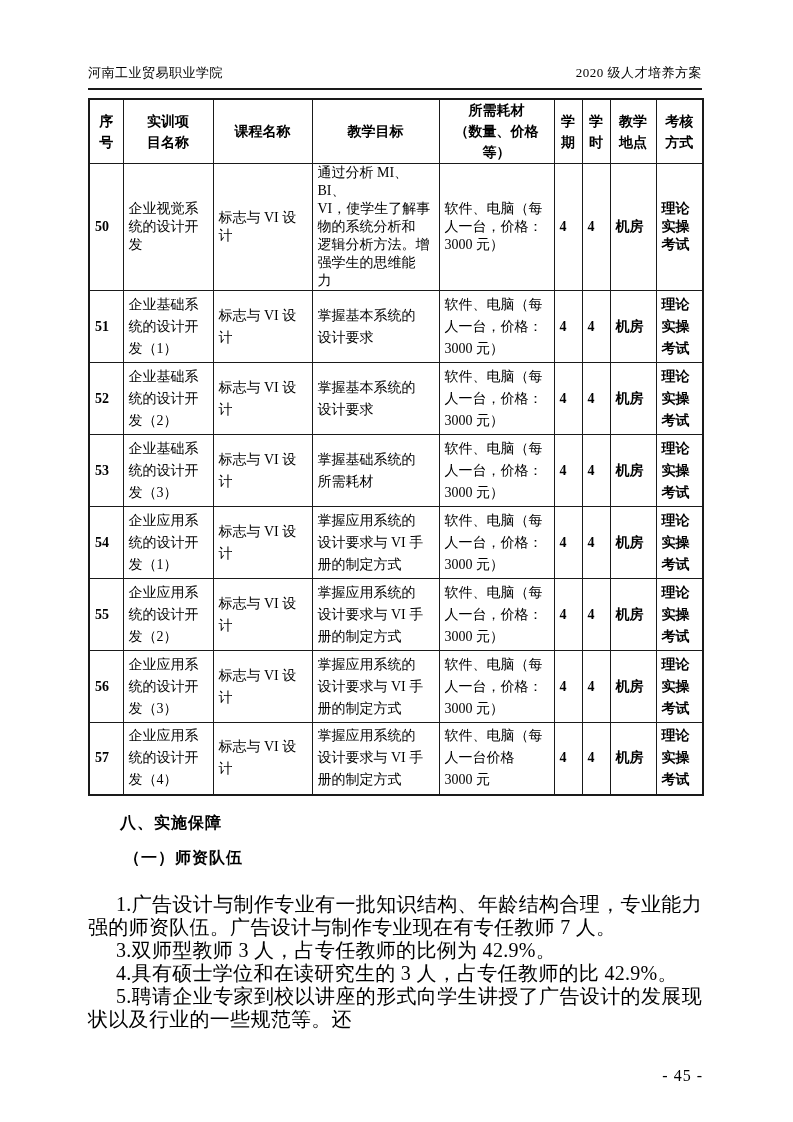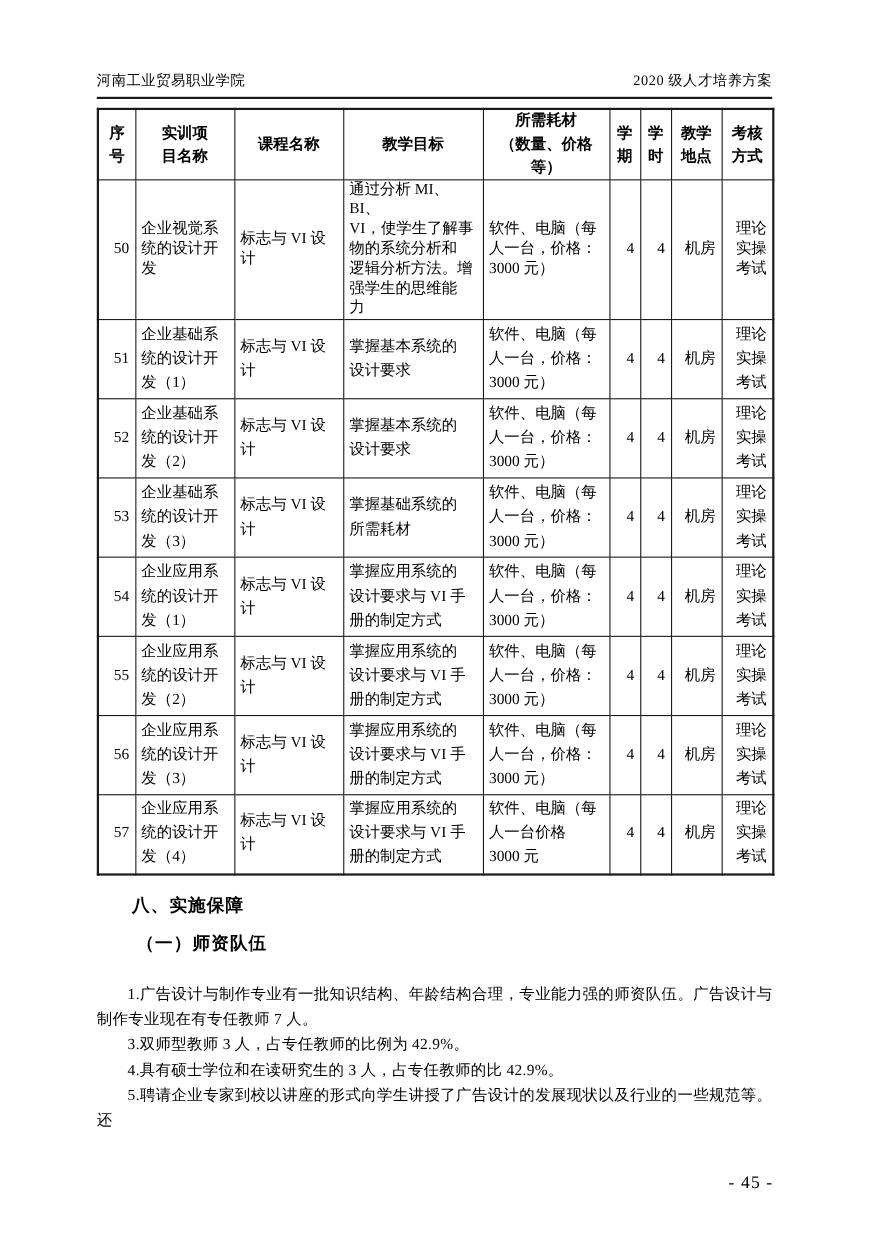--- a/index.html
+++ b/index.html
@@ -46,39 +46,39 @@
     font-weight: bold;
     text-align: center;
     line-height: 21px;
     white-space: pre-line;
     padding: 0 2px;
   }
   table.plan tbody tr { height: 72px; }
   table.plan tbody tr.tall { height: 108px; }
   table.plan tbody tr.tall td { line-height: 18px; }
   table.plan td { line-height: 22px; }
-  td.c { text-align: right; padding: 0 1px; }
+  td.c { text-align: left; padding: 0 1px; font-weight: bold; }
   td.l { text-align: left; margin-left: 20px; }
   .pre { white-space: pre-line; }
   .section-h1 {
     font-size: 16px;
     font-weight: bold;
     margin: 17px 0 0 0;
     padding-left: 32px;
     letter-spacing: 1px;
   }
   .section-h2 {
     font-size: 16px;
     font-weight: bold;
     margin: 14px 0 24px 0;
     padding-left: 36px;
     letter-spacing: 1px;
   }
   .para {
-    font-size: 14px;
+    font-size: 20px;
     line-height: 23px;
     margin: 0;
     text-align: justify;
     text-indent: 28px;
     letter-spacing: 0.3px;
   }
   .page-number {
     position: absolute;
     top: 1067px;
     right: 90px;

